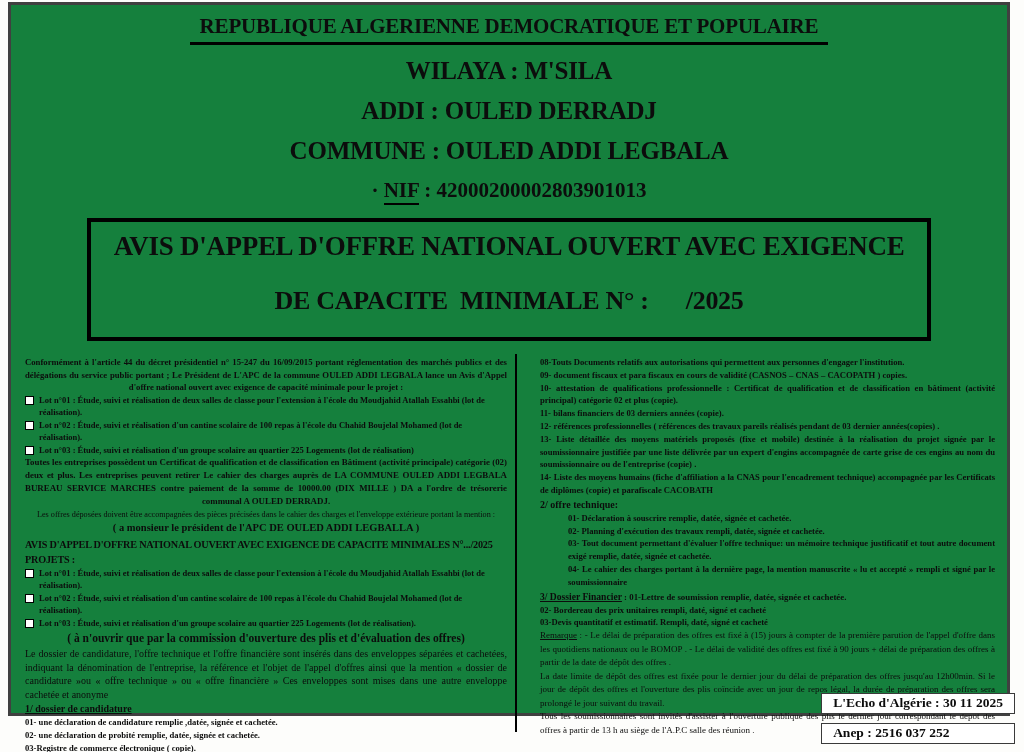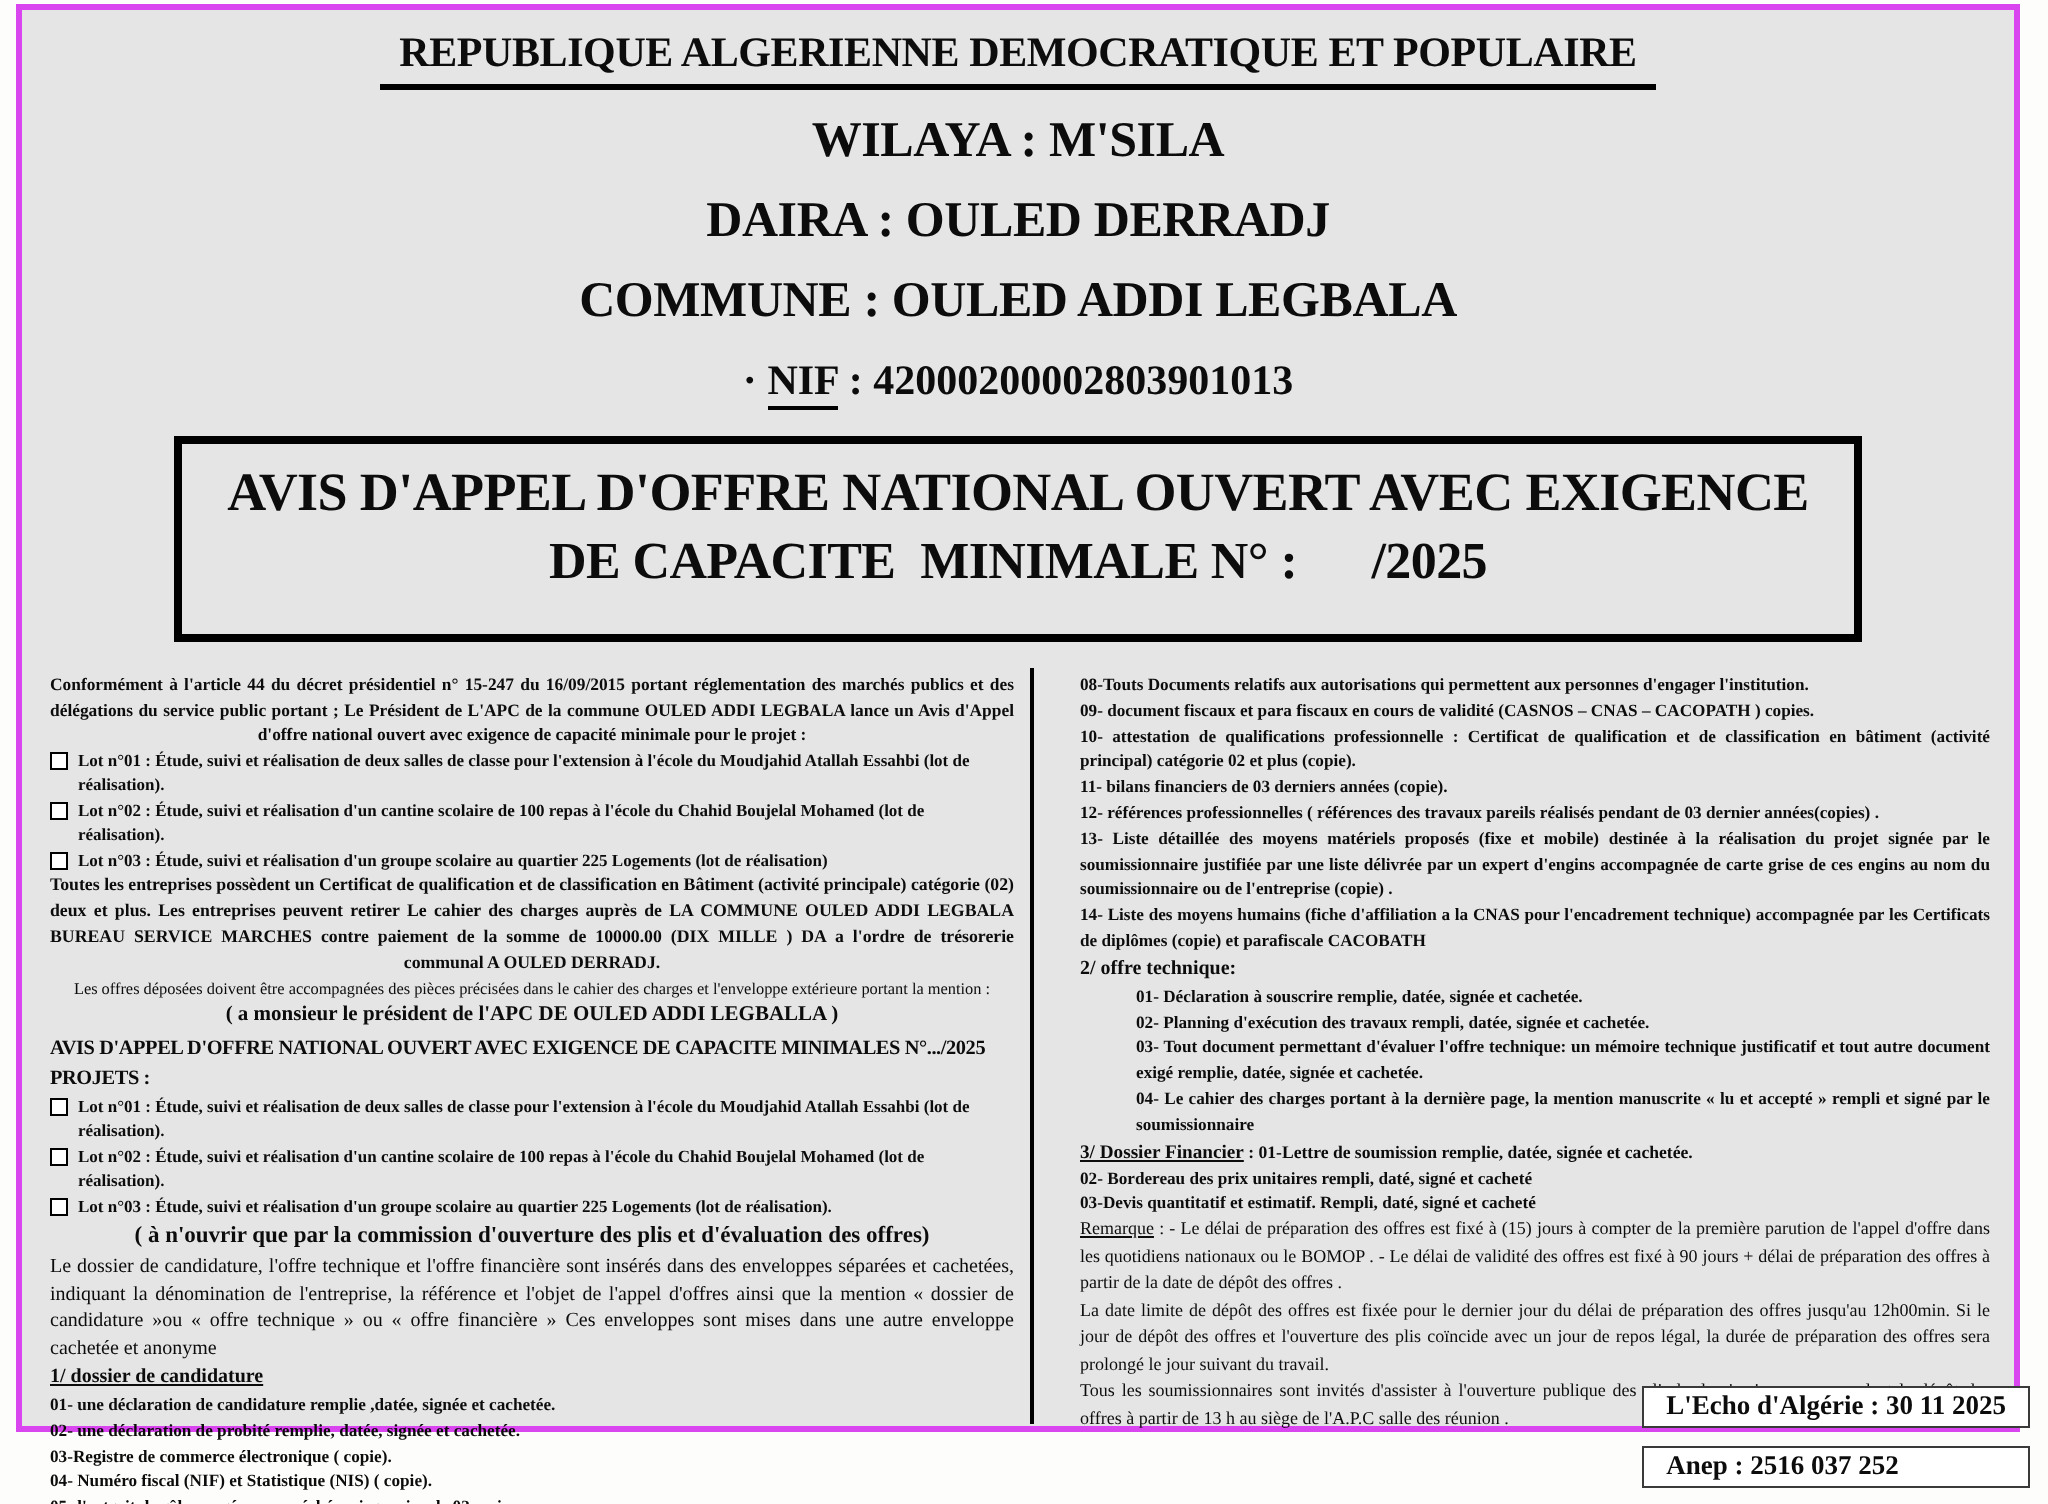--- a/index.html
+++ b/index.html
@@ -3,38 +3,38 @@
 <meta charset="utf-8">
 <style>
   html,body{margin:0;padding:0;}
   body{
     width:1024px;height:752px;background:#fdfdfb;position:relative;overflow:hidden;
     font-family:"Liberation Serif", serif;color:#0c0c0c;
     -webkit-font-smoothing:antialiased;
   }
   .page-border{
     position:absolute;left:8px;top:2px;width:1002px;height:714px;
-    border:3px solid #d946ef;box-sizing:border-box;background:#e5e5e5;
+    border:3px solid #404040;box-sizing:border-box;background:#15803d;
   }
   
   .hdr{text-align:center;}
   .republic{
     display:inline-block;font-size:21px;font-weight:bold;letter-spacing:-0.2px;
     border-bottom:3px solid #000;padding:0 10px 3px;margin-top:9px;
   }
   .hline{font-size:25px;font-weight:bold;margin-top:12px;letter-spacing:-0.2px;}
   .nifline{font-size:21px;font-weight:bold;margin-top:13px;}
   .nif-label{border-bottom:2px solid #000;padding-bottom:1px;}
   
   .tbox{
     width:844px;margin:15px auto 0;border:4px solid #000;box-sizing:border-box;
     text-align:center;padding:9px 4px 21px;
   }
   .tbox .l1{font-size:27px;font-weight:bold;letter-spacing:-0.3px;}
-  .tbox .l2{font-size:26px;font-weight:bold;margin-top:4px;white-space:pre;letter-spacing:-0.3px;}
+  .tbox .l2{font-size:26px;font-weight:bold;margin-top:24px;white-space:pre;letter-spacing:-0.3px;}
   
   .cols{display:flex;margin-top:13px;align-items:stretch;height:378px;}
   .col-l{width:504px;box-sizing:border-box;padding:2px 8px 0 14px;}
   .divider{width:2px;background:#000;flex:none;}
   .col-r{flex:1;box-sizing:border-box;padding:2px 12px 0 23px;}
   .intro{font-size:8.7px;line-height:12.5px;font-weight:bold;text-align:justify;text-align-last:center;}
   .lot{display:flex;gap:5px;font-size:8.5px;line-height:12.5px;font-weight:bold;}
   .lotbox{width:7px;height:7px;border:1px solid #000;margin-top:2px;flex:none;background:#fff;}
   .retirer{font-size:8.9px;line-height:13px;font-weight:bold;text-align:justify;text-align-last:center;margin-top:0;}
   .offres-line{font-size:8.2px;line-height:11.5px;text-align:center;margin-top:1px;}
@@ -55,21 +55,21 @@
   .fbox{border:1.5px solid #3a3a3a;padding:1px 11px 2px;font-size:13.5px;font-weight:bold;background:#fff;white-space:nowrap;}
 </style>
 </head>
 <body>
 
 <div class="page-border">
 
   <div class="hdr">
     <span class="republic">REPUBLIQUE ALGERIENNE DEMOCRATIQUE ET POPULAIRE</span>
     <div class="hline">WILAYA : M'SILA</div>
-    <div class="hline">DAIRA  :  OULED DERRADJ</div>
+    <div class="hline">ADDI  :  OULED DERRADJ</div>
     <div class="hline">COMMUNE :  OULED ADDI LEGBALA</div>
     <div class="nifline"><span>· </span><span class="nif-label">NIF</span><span> : 42000200002803901013</span></div>
   </div>
 
   <div class="tbox">
     <div class="l1">AVIS D'APPEL D'OFFRE NATIONAL OUVERT AVEC EXIGENCE</div>
     <div class="l2">DE CAPACITE  MINIMALE N° :      /2025</div>
   </div>
 
   <div class="cols">

